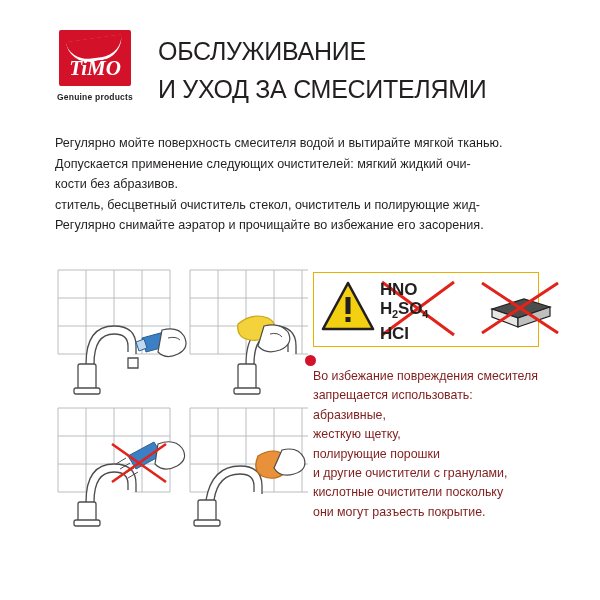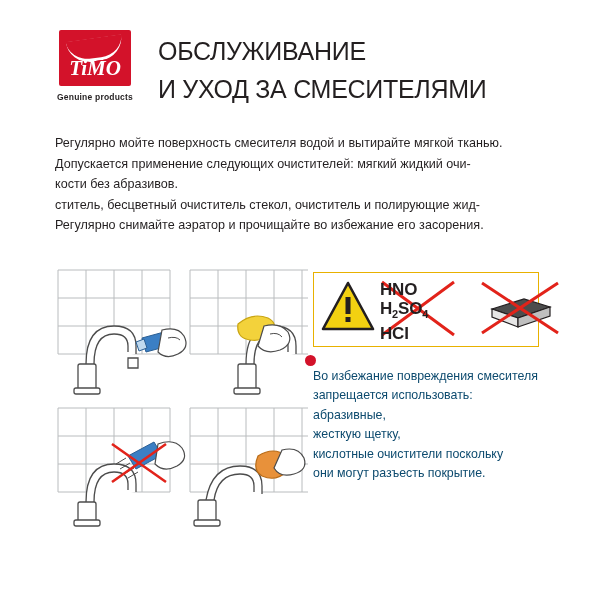--- a/index.html
+++ b/index.html
@@ -150,21 +150,21 @@
     border-radius: 50%;
     background: #d3122a;
   }
   .notice {
     position: absolute;
     left: 313px;
     top: 367px;
     width: 270px;
     font-size: 12.4px;
     line-height: 19.4px;
-    color: #0c4a6e;
+    color: #7f1d1d;
   }
   .notice p { margin: 0; }
 </style>
 </head>
 <body>
 
 <div class="page">
 
   <div class="header">
 
@@ -297,17 +297,19 @@
     </div>
   </div>
 
   <div class="red-dot"></div>
 
   <div class="notice">
     <p>Во избежание повреждения смесителя</p>
     <p>запрещается использовать:</p>
     <p>абразивные,</p>
     <p>жесткую щетку,</p>
+    <p>полирующие порошки</p>
+    <p>и другие очистители с гранулами,</p>
     <p>кислотные очистители поскольку</p>
     <p>они могут разъесть покрытие.</p>
   </div>
 
 </div>
 
 </body></html>

